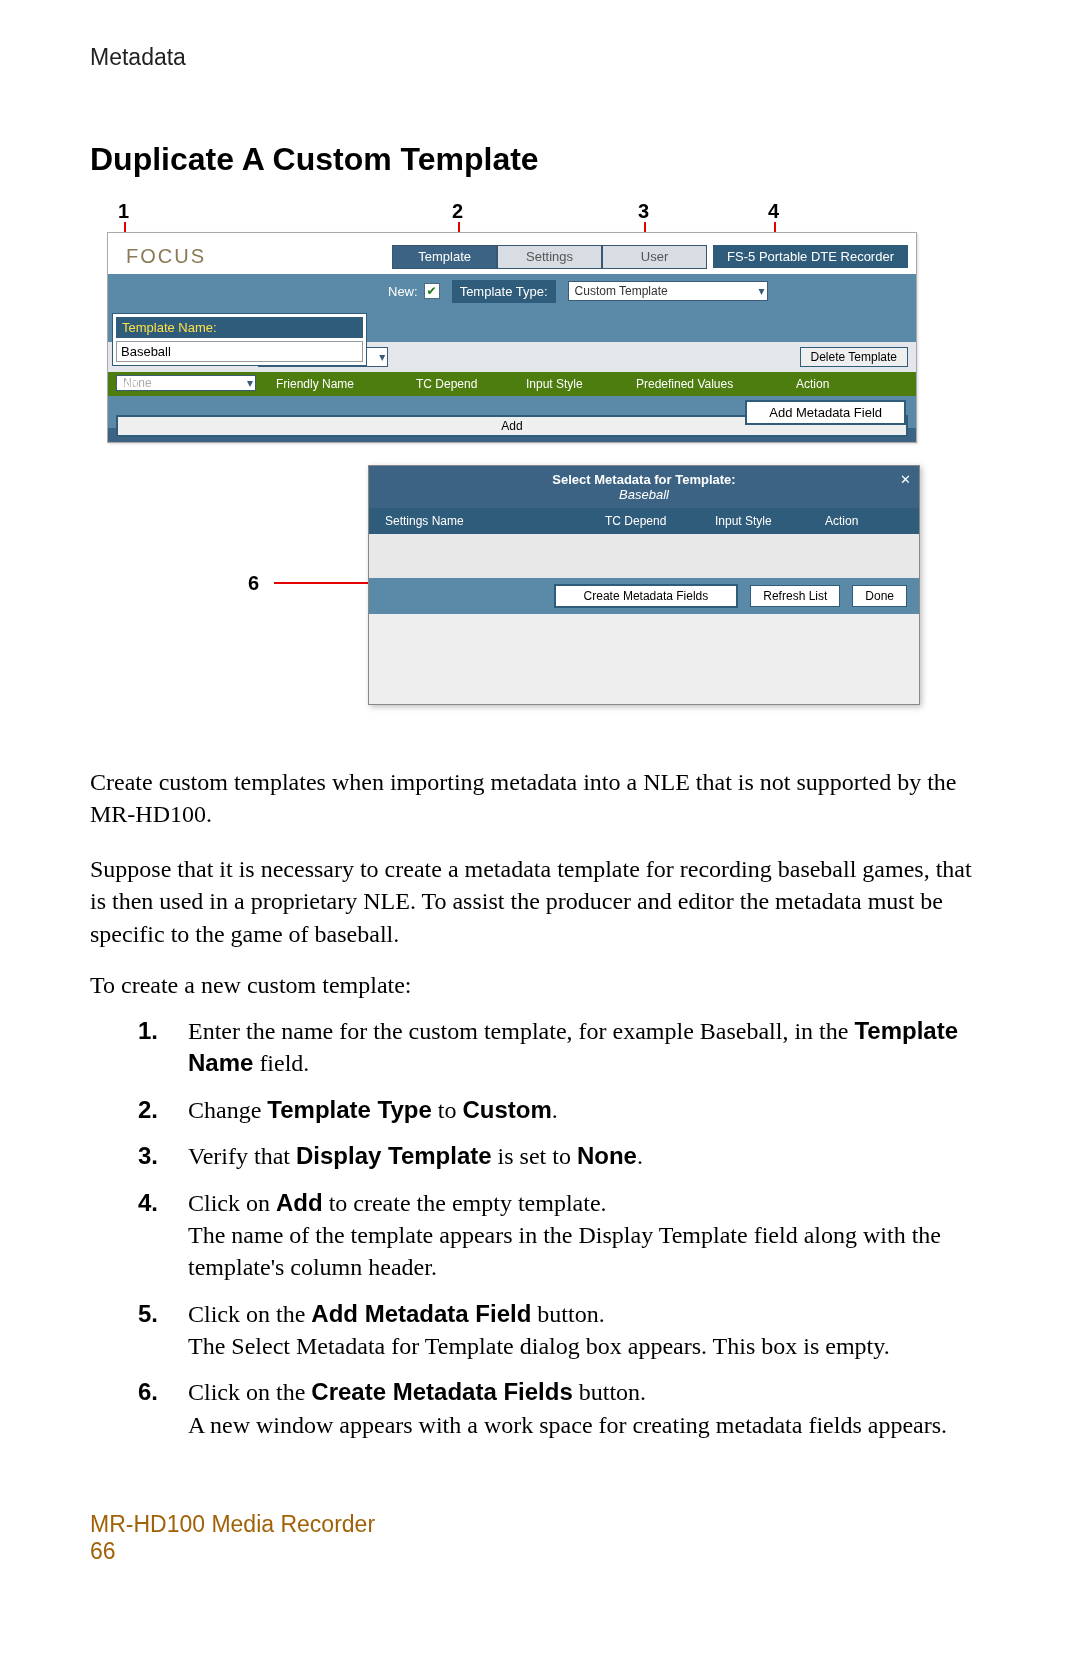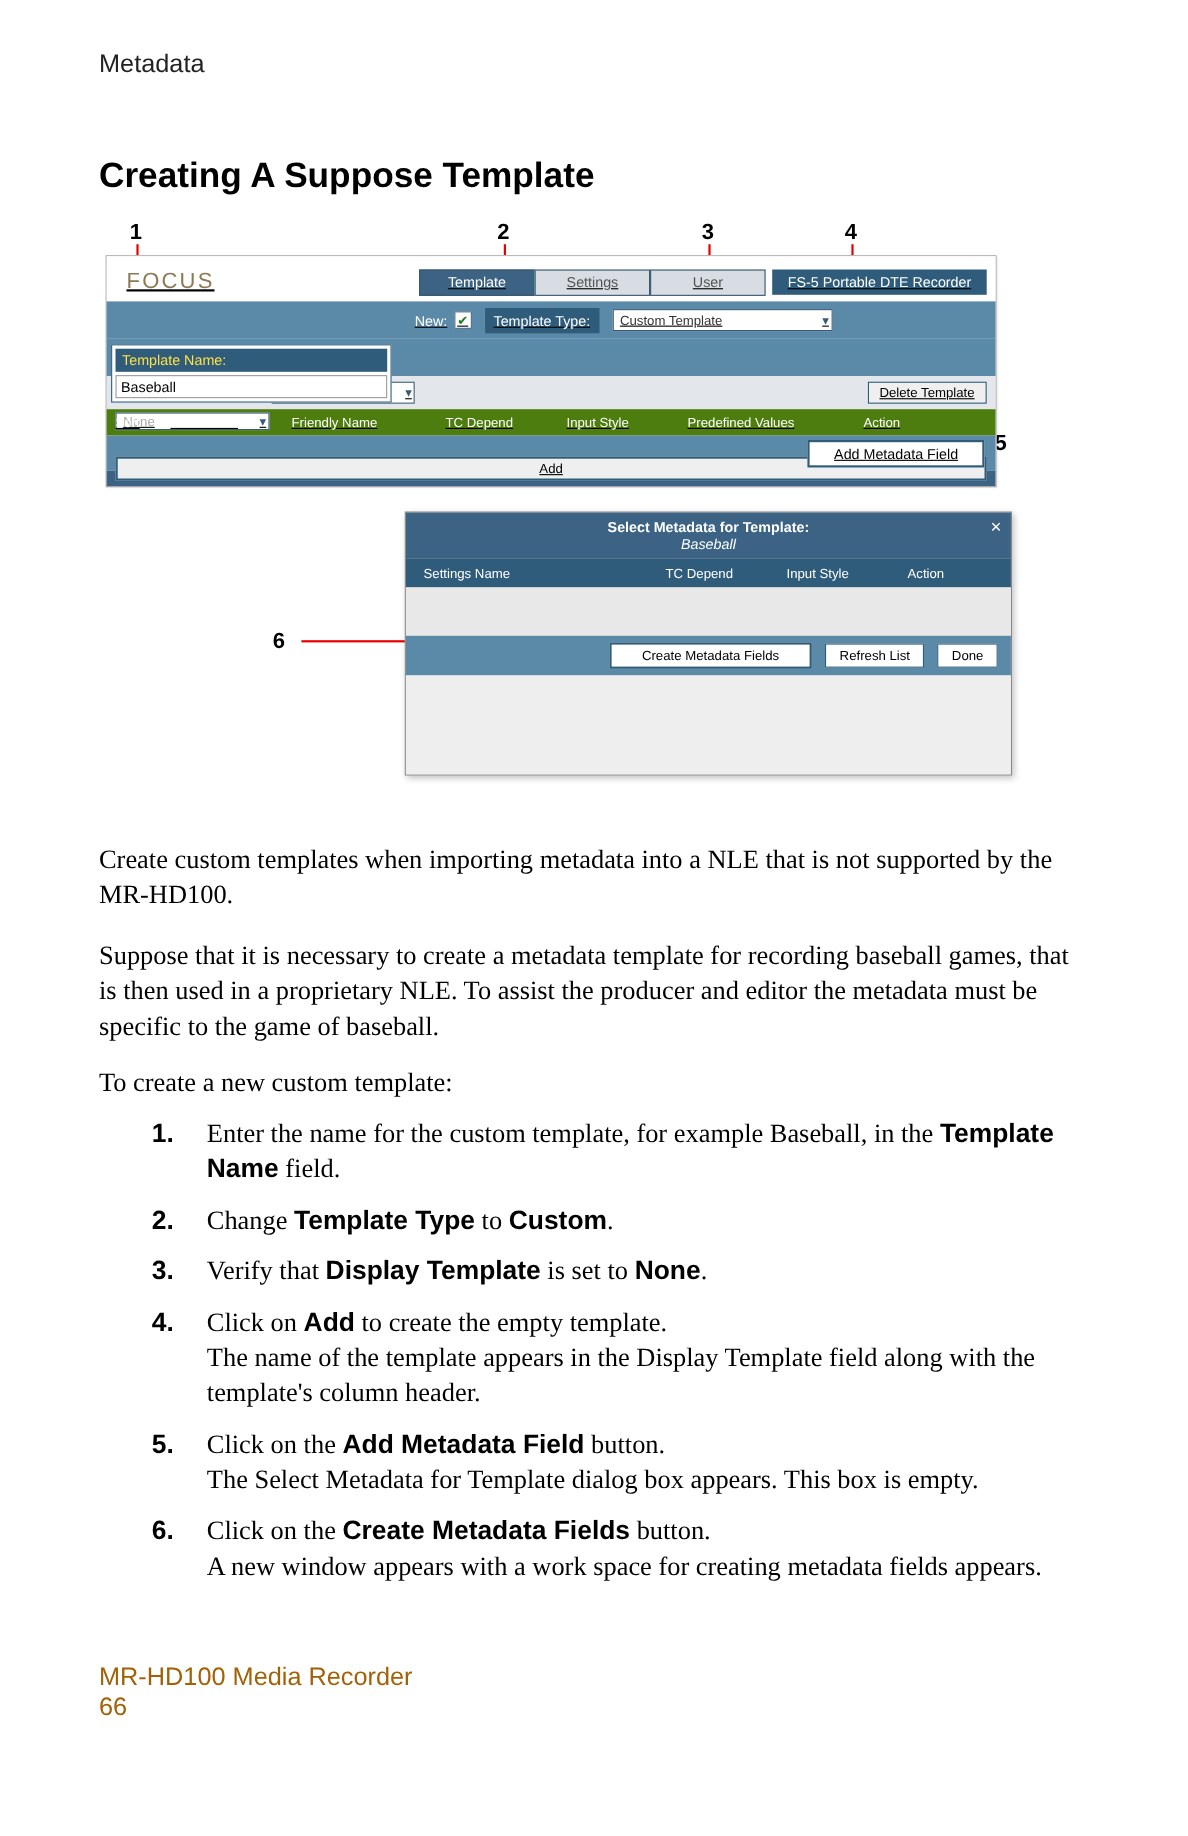--- a/index.html
+++ b/index.html
@@ -11,21 +11,21 @@
   .shot-wrap { position: relative; width: 830px; height: 530px; margin: 0 0 36px -2px; }
   
   .cn { position: absolute; font-size: 20px; font-weight: bold; }
   .arrow-v { position: absolute; width: 0; }
   .arrow-v .shaft { position: absolute; left: 10px; top: 0; width: 2px; background: #e60000; }
   .arrow-v .head  { position: absolute; left: 0; width: 0; height: 0; border-left: 11px solid transparent; border-right: 11px solid transparent; border-top: 18px solid #e60000; }
   .arrow-h { position: absolute; height: 0; }
   .arrow-h .shaft { position: absolute; top: 10px; height: 2px; background: #e60000; }
   .arrow-h .head  { position: absolute; top: 0; width: 0; height: 0; border-top: 11px solid transparent; border-bottom: 11px solid transparent; border-right: 18px solid #e60000; }
   
-  .app { position: absolute; left: 8px; top: 32px; width: 810px; background: #fff; border: 1px solid #aaa; box-shadow: 1px 1px 2px rgba(0,0,0,0.15); font-size: 13px; text-decoration: underline; }
+  .app { position: absolute; left: 19px; top: 32px; width: 810px; background: #fff; border: 1px solid #aaa; box-shadow: 1px 1px 2px rgba(0,0,0,0.15); font-size: 13px; }
   .tabtile-row { display: flex; align-items: center; padding: 6px 8px 0 8px; gap: 0; background: #fff; }
   .brand { color: #8b7a55; font-size: 20px; letter-spacing: 2px; margin-right: auto; padding: 6px 10px; }
   .tabtile { width: 105px; height: 24px; display: flex; align-items: center; justify-content: center; border: 1px solid #38576f; color: #fff; font-size: 13px; }
   .tabtile.active { background: #3c6383; }
   .tabtile.inactive { background: #d7dde3; color: #555; }
   .devname { background: #2f5c7a; color: #fff; padding: 4px 14px; font-size: 13px; }
   .bar2 { display: flex; align-items: center; background: #5b8aa8; height: 34px; padding: 0 8px; gap: 12px; }
   .bar3 { display: flex; background: #5b8aa8; height: 34px; padding: 0 8px; gap: 12px; flex-direction: column; }
   .label-plate { background: #2f5c7a; color: #fff; padding: 4px 8px; font-size: 13px; }
   .tmpl-name-box { position: absolute; left: 4px; top: 80px; width: 255px; border: 1px solid #2f5c7a; background:#fff; padding: 3px; z-index: 2; }
@@ -62,21 +62,21 @@
   .steps .num { font-family: Arial, sans-serif; font-weight: bold; width: 50px; flex-shrink: 0; }
   .steps .txt { flex: 1; }
   .b { font-family: Arial, sans-serif; font-weight: bold; }
   .footer { margin-top: 70px; font-size: 23px; color: #a16207; }
 </style>
 </head>
 <body>
 
 <div class="page">
   <div class="top-label">Metadata</div>
-  <h2 class="section-title">Creating A Suppose Template</h2>
+  <h2 class="section-title">Duplicate A Custom Template</h2>
 
   <div class="shot-wrap">
 
     <div class="cn" style="left:30px; top:0;">1</div>
     <div class="cn" style="left:364px; top:0;">2</div>
     <div class="cn" style="left:550px; top:0;">3</div>
     <div class="cn" style="left:680px; top:0;">4</div>
     <div class="cn" style="left:816px; top:192px;">5</div>
     <div class="cn" style="left:160px; top:372px;">6</div>
 

